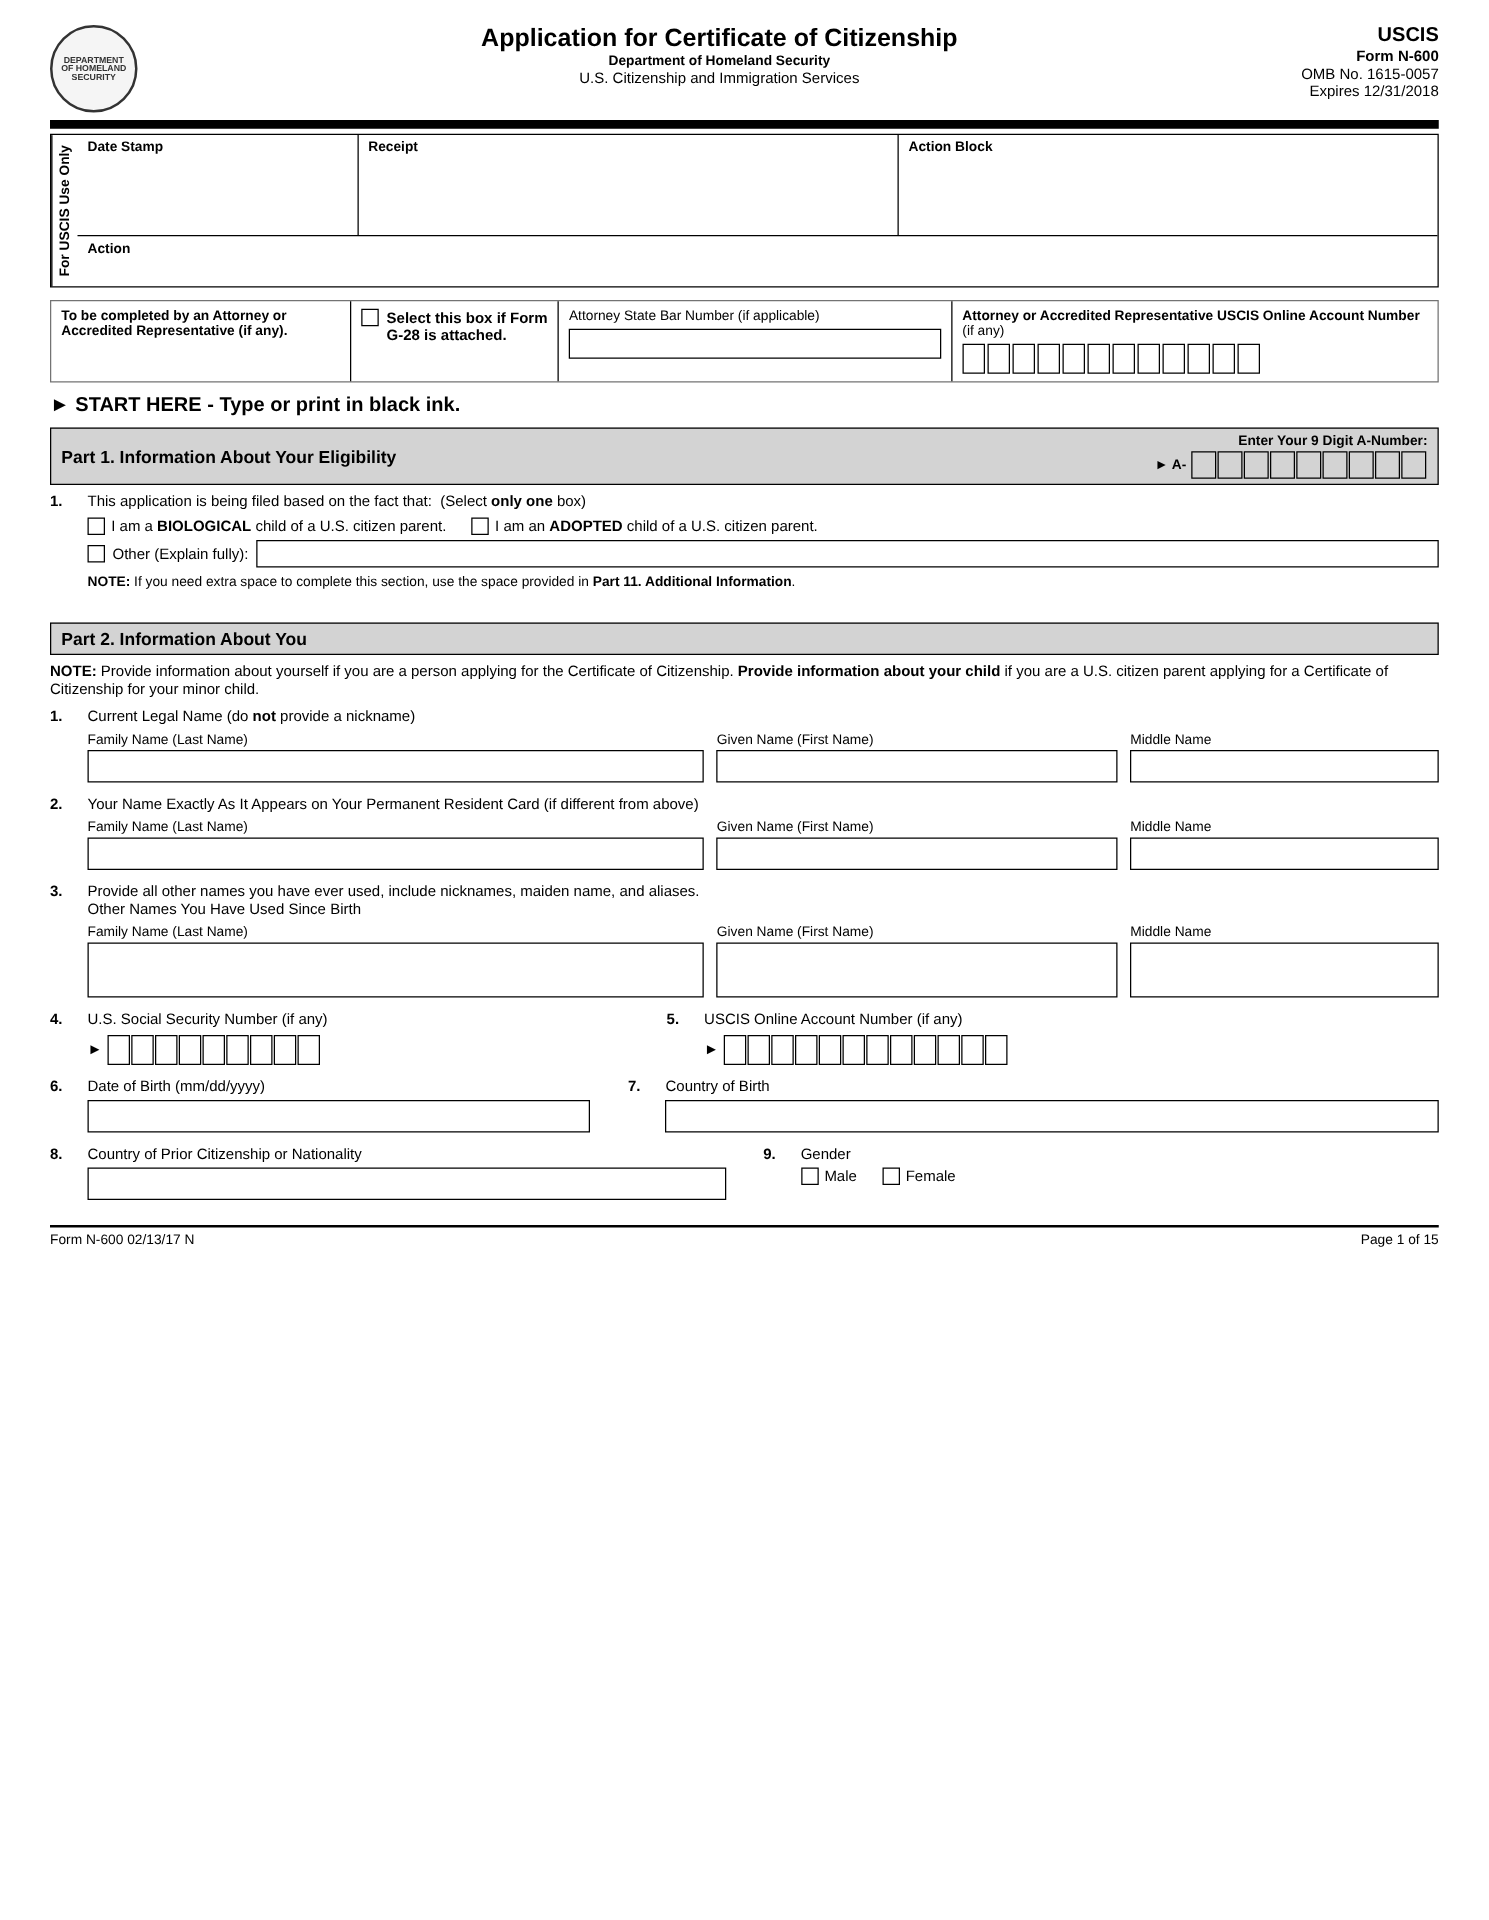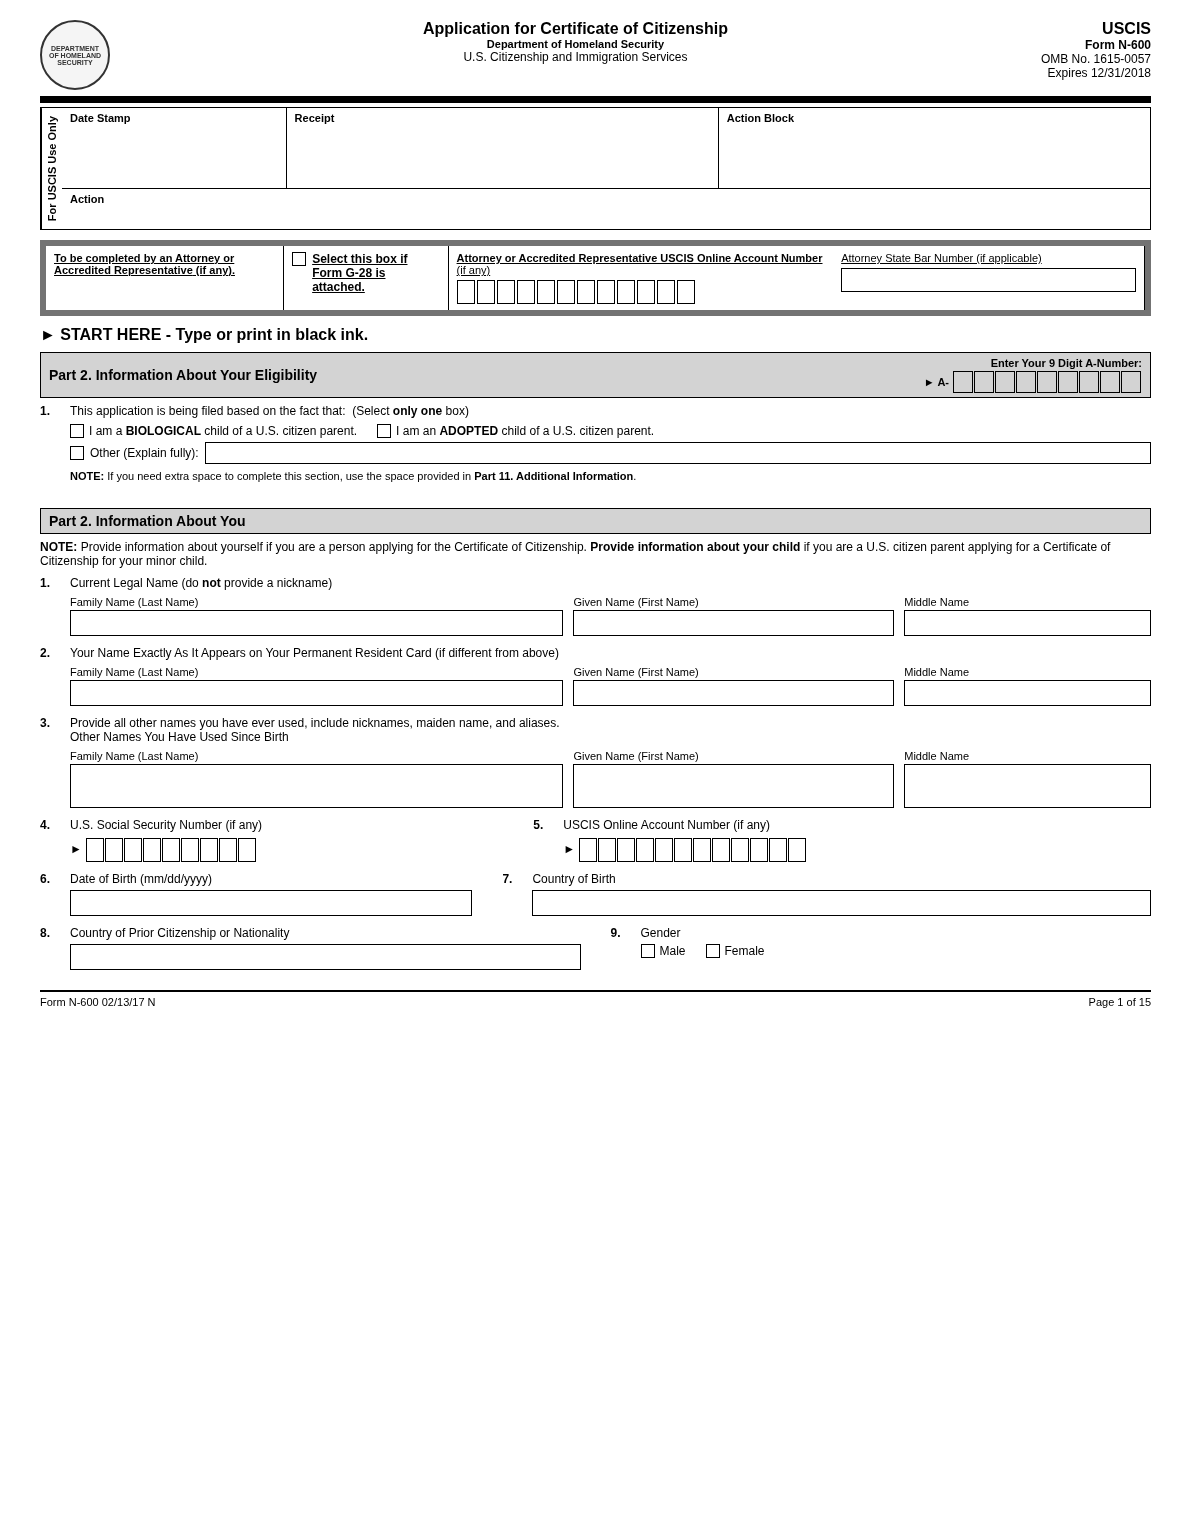--- a/index.html
+++ b/index.html
@@ -17,21 +17,21 @@
       align-items: flex-start;
       justify-content: space-between;
       margin-bottom: 6px;
     }
     .header-center {
       text-align: center;
       flex: 1;
       padding: 0 20px;
     }
     .header-center h1 {
-      font-size: 16px;
+      font-size: 20px;
       font-weight: bold;
     }
     .header-center .dept {
       font-weight: bold;
       font-size: 11px;
     }
     .header-right {
       text-align: right;
       font-size: 12px;
       white-space: nowrap;
@@ -95,24 +95,23 @@
     }
     .admin-col-label {
       font-weight: bold;
       font-size: 11px;
     }
     .admin-remarks {
       padding: 4px 8px;
       min-height: 36px;
     }
     .attorney-section {
-      border: 6px solid #737373;
+      border: 1px solid #737373;
       display: flex;
       margin-bottom: 10px;
-      text-decoration: underline;
     }
     .attorney-cell {
       padding: 6px 8px;
       font-size: 11px;
     }
     .attorney-cell-1 {
       flex: 1.5;
       border-right: 1px solid #000;
       font-weight: bold;
       font-size: 11px;
@@ -368,47 +367,47 @@
 </div>
 
 <div class="attorney-section">
   <div class="attorney-cell attorney-cell-1">
     <span>To be completed by an Attorney or Accredited <strong>Representative</strong> (if any).</span>
   </div>
   <div class="attorney-cell-2">
     <div class="checkbox-box"></div>
     <div><strong>Select this box if Form G-28 is attached.</strong></div>
   </div>
+  <div class="attorney-cell attorney-cell-3">
+    <div>Attorney State Bar Number (if applicable)</div>
+    <div class="attorney-input-box"></div>
+  </div>
   <div class="attorney-cell attorney-cell-4">
     <div><strong>Attorney or Accredited Representative USCIS Online Account Number</strong> (if any)</div>
     <div class="attorney-acct-boxes">
       <div class="attorney-acct-box"></div>
       <div class="attorney-acct-box"></div>
       <div class="attorney-acct-box"></div>
       <div class="attorney-acct-box"></div>
       <div class="attorney-acct-box"></div>
       <div class="attorney-acct-box"></div>
       <div class="attorney-acct-box"></div>
       <div class="attorney-acct-box"></div>
       <div class="attorney-acct-box"></div>
       <div class="attorney-acct-box"></div>
       <div class="attorney-acct-box"></div>
       <div class="attorney-acct-box"></div>
     </div>
   </div>
-  <div class="attorney-cell attorney-cell-3">
-    <div>Attorney State Bar Number (if applicable)</div>
-    <div class="attorney-input-box"></div>
-  </div>
 </div>
 
 <div class="start-here">► START HERE  - Type or print in black ink.</div>
 
 <div class="part-header">
-  <span>Part 2.  Information About Your Eligibility</span>
+  <span>Part 1.  Information About Your Eligibility</span>
   <div class="a-number-section">
     <div>Enter Your 9 Digit A-Number:</div>
     <div class="a-number-boxes">
       <span style="margin-right:4px; font-weight:bold;">► A-</span>
       <div class="a-number-box"></div>
       <div class="a-number-box"></div>
       <div class="a-number-box"></div>
       <div class="a-number-box"></div>
       <div class="a-number-box"></div>
       <div class="a-number-box"></div>

